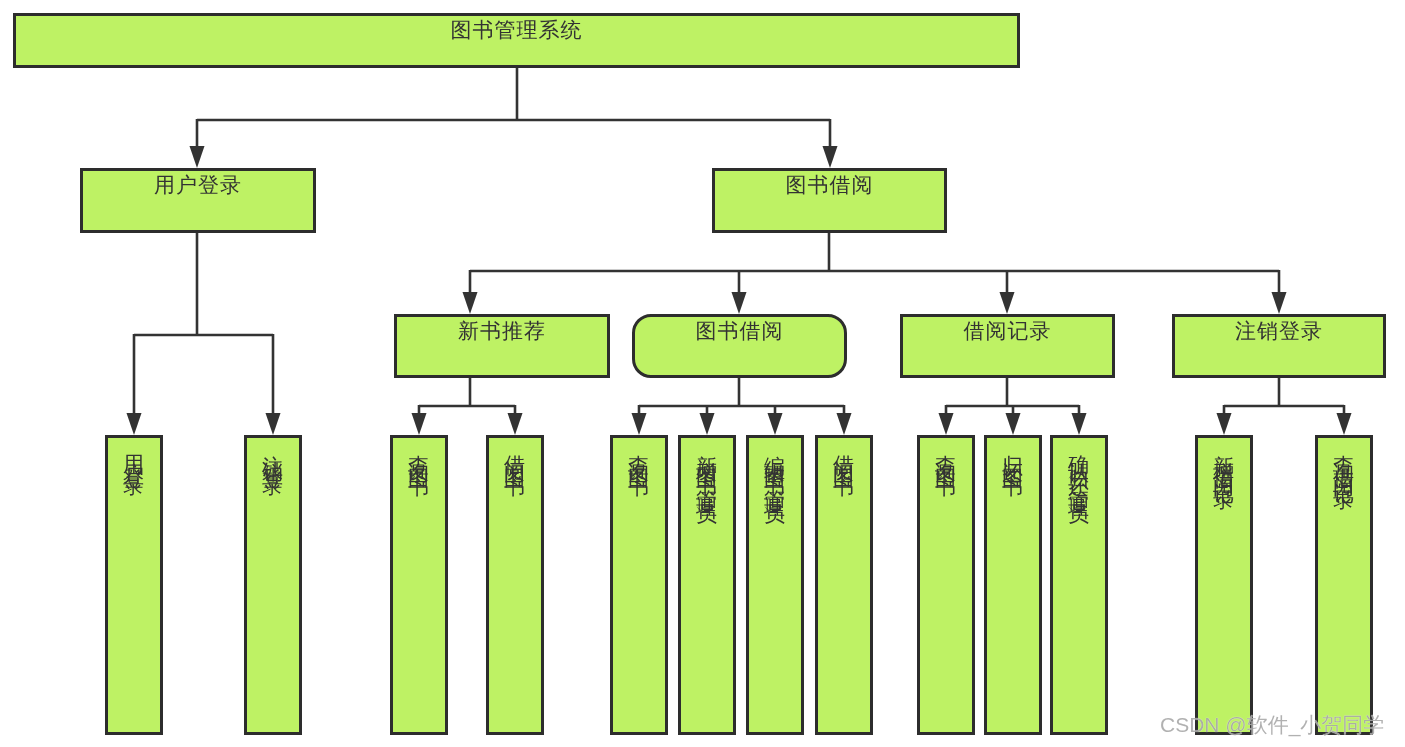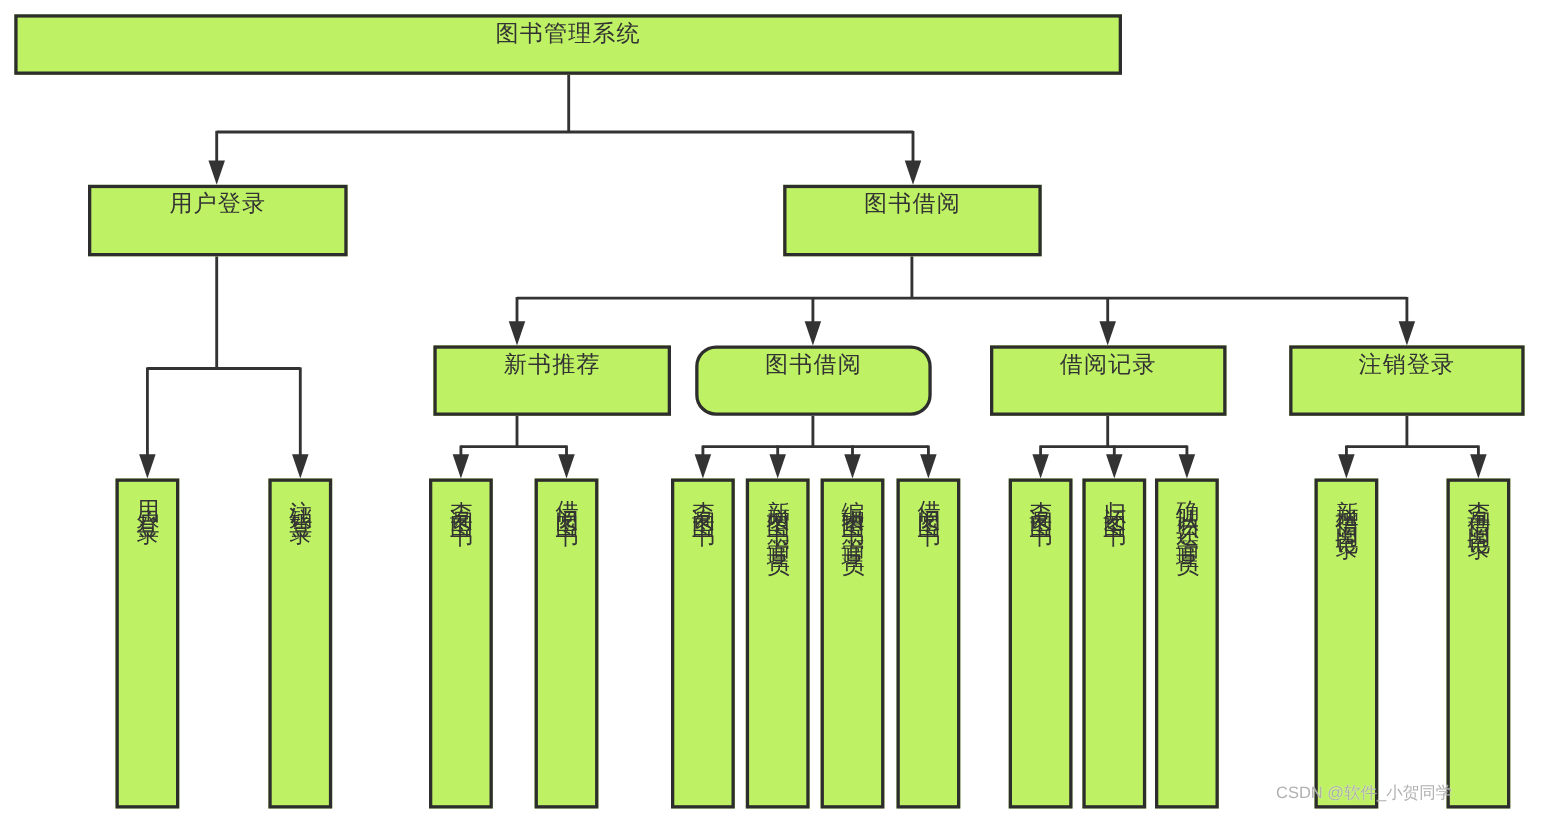--- a/index.html
+++ b/index.html
@@ -16,21 +16,21 @@
   }
   .hlabel{font-size:21px;letter-spacing:1px;white-space:nowrap;}
   .root{font-size:21px;}
   .vbox{width:58px;top:435px;height:300px;}
   .vlabel{
     writing-mode:vertical-rl;text-orientation:mixed;
     font-size:21px;letter-spacing:7px;line-height:1;white-space:nowrap;
   }
   .watermark{
     position:absolute;left:1160px;top:711px;
-    font-size:15px;color:#a9a9a9;opacity:0.9;white-space:nowrap;
+    font-size:21px;color:#a9a9a9;opacity:0.9;white-space:nowrap;
     text-shadow:0 0 1px #ffffff;z-index:5;
   }
   svg .wire{stroke:#333333;stroke-width:2.6;fill:none;}
   svg .head{fill:#333333;stroke:none;}
 </style>
 </head>
 <body>
 
 <div id="canvas">
 

